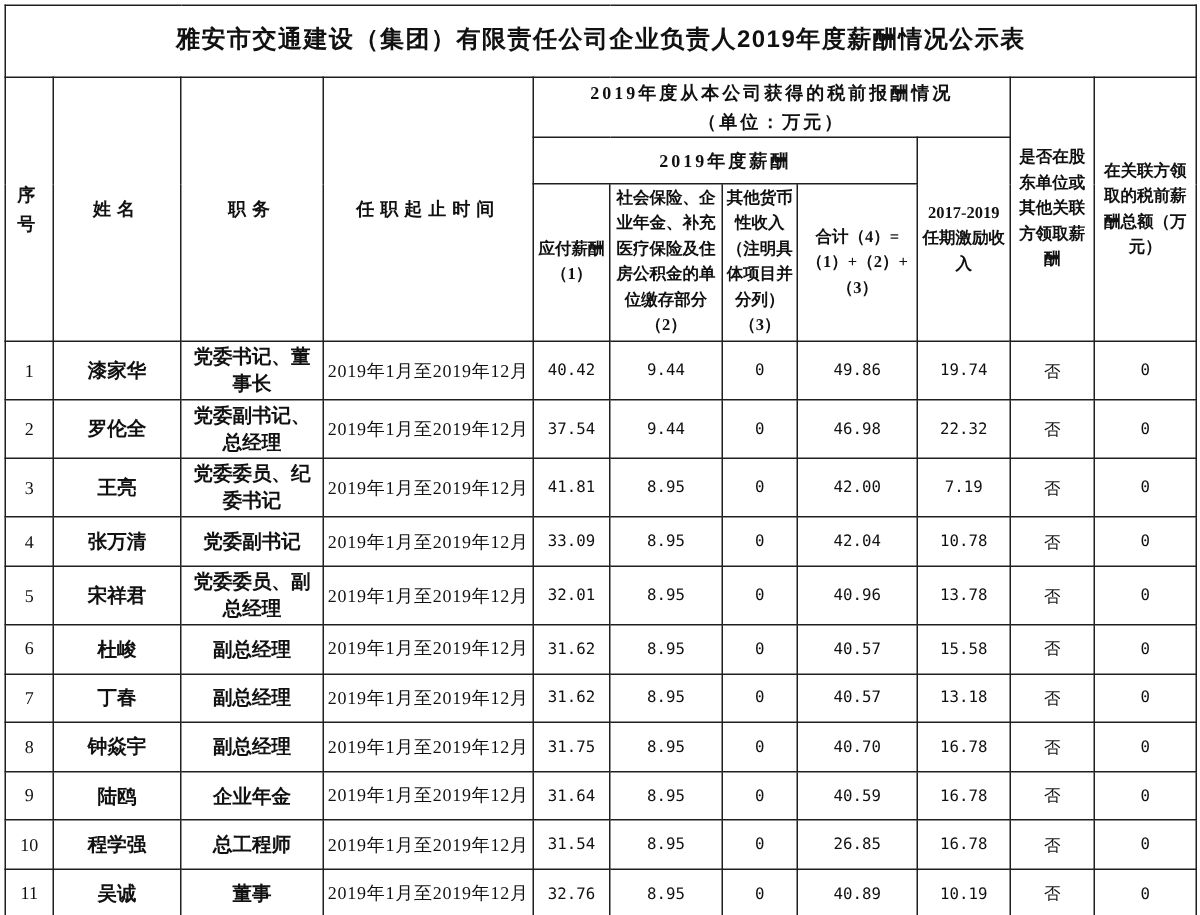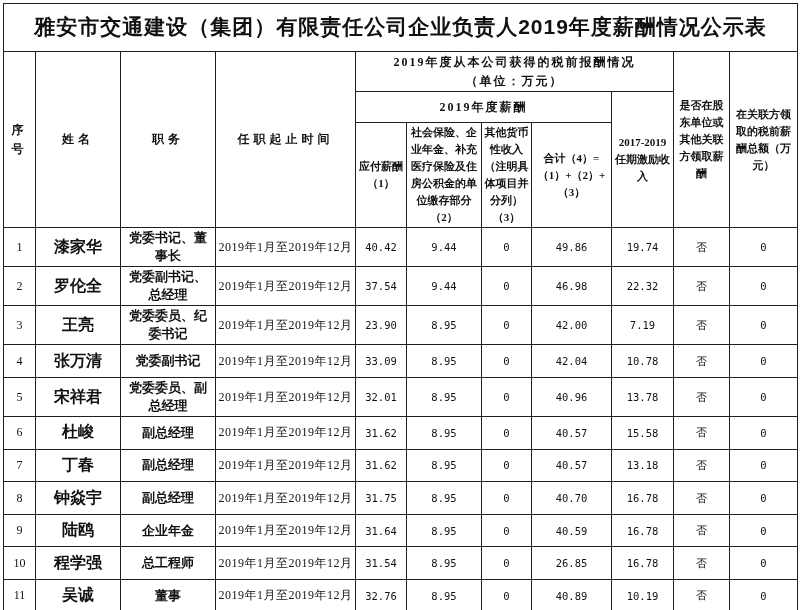--- a/index.html
+++ b/index.html
@@ -29,39 +29,39 @@
     text-align: center;
     vertical-align: middle;
     padding: 1px 2px;
     overflow: hidden;
     word-break: break-all;
   }
   tr.title-row th {
     height: 45px;
     font-family: "Liberation Sans", "DejaVu Sans", sans-serif;
     font-weight: 700;
-    font-size: 21px;
+    font-size: 16px;
     letter-spacing: 1px;
   }
   tr.hrow1 th { height: 25px; }
   tr.hrow2 th { height: 28px; }
   tr.hrow3 th { height: 93px; }
   thead th {
     font-weight: 700;
     font-size: 11px;
     line-height: 1.55;
   }
   thead th.sp { letter-spacing: 4px; font-size: 12px; }
   thead th.grp { font-size: 12px; letter-spacing: 2px; }
   tbody td { height: 29.6px; font-size: 11px; }
   tbody td.c-seq { font-size: 12px; }
   tbody td.c-name {
     font-family: Liberation Mono, monospace;
     font-weight: 700;
-    font-size: 16px;
+    font-size: 13px;
   }
   tbody td.c-position {
     font-family: "Liberation Sans", "DejaVu Sans", sans-serif;
     font-weight: 700;
     font-size: 13px;
   }
   tbody td.c-term { font-size: 12px; letter-spacing: 0.5px; }
   tbody td.c-payable, tbody td.c-social, tbody td.c-other,
   tbody td.c-total, tbody td.c-incentive, tbody td.c-related_amount {
     font-family: "DejaVu Sans Mono", "Liberation Mono", monospace;
@@ -142,21 +142,21 @@
           <td class="c-total">46.98</td>
           <td class="c-incentive">22.32</td>
           <td class="c-related_pay">否</td>
           <td class="c-related_amount">0</td>
         </tr>
         <tr>
           <td class="c-seq">3</td>
           <td class="c-name">王亮</td>
           <td class="c-position">党委委员、纪委书记</td>
           <td class="c-term">2019年1月至2019年12月</td>
-          <td class="c-payable">23.90</td>
+          <td class="c-payable">41.81</td>
           <td class="c-social">8.95</td>
           <td class="c-other">0</td>
           <td class="c-total">42.00</td>
           <td class="c-incentive">7.19</td>
           <td class="c-related_pay">否</td>
           <td class="c-related_amount">0</td>
         </tr>
         <tr>
           <td class="c-seq">4</td>
           <td class="c-name">张万清</td>

